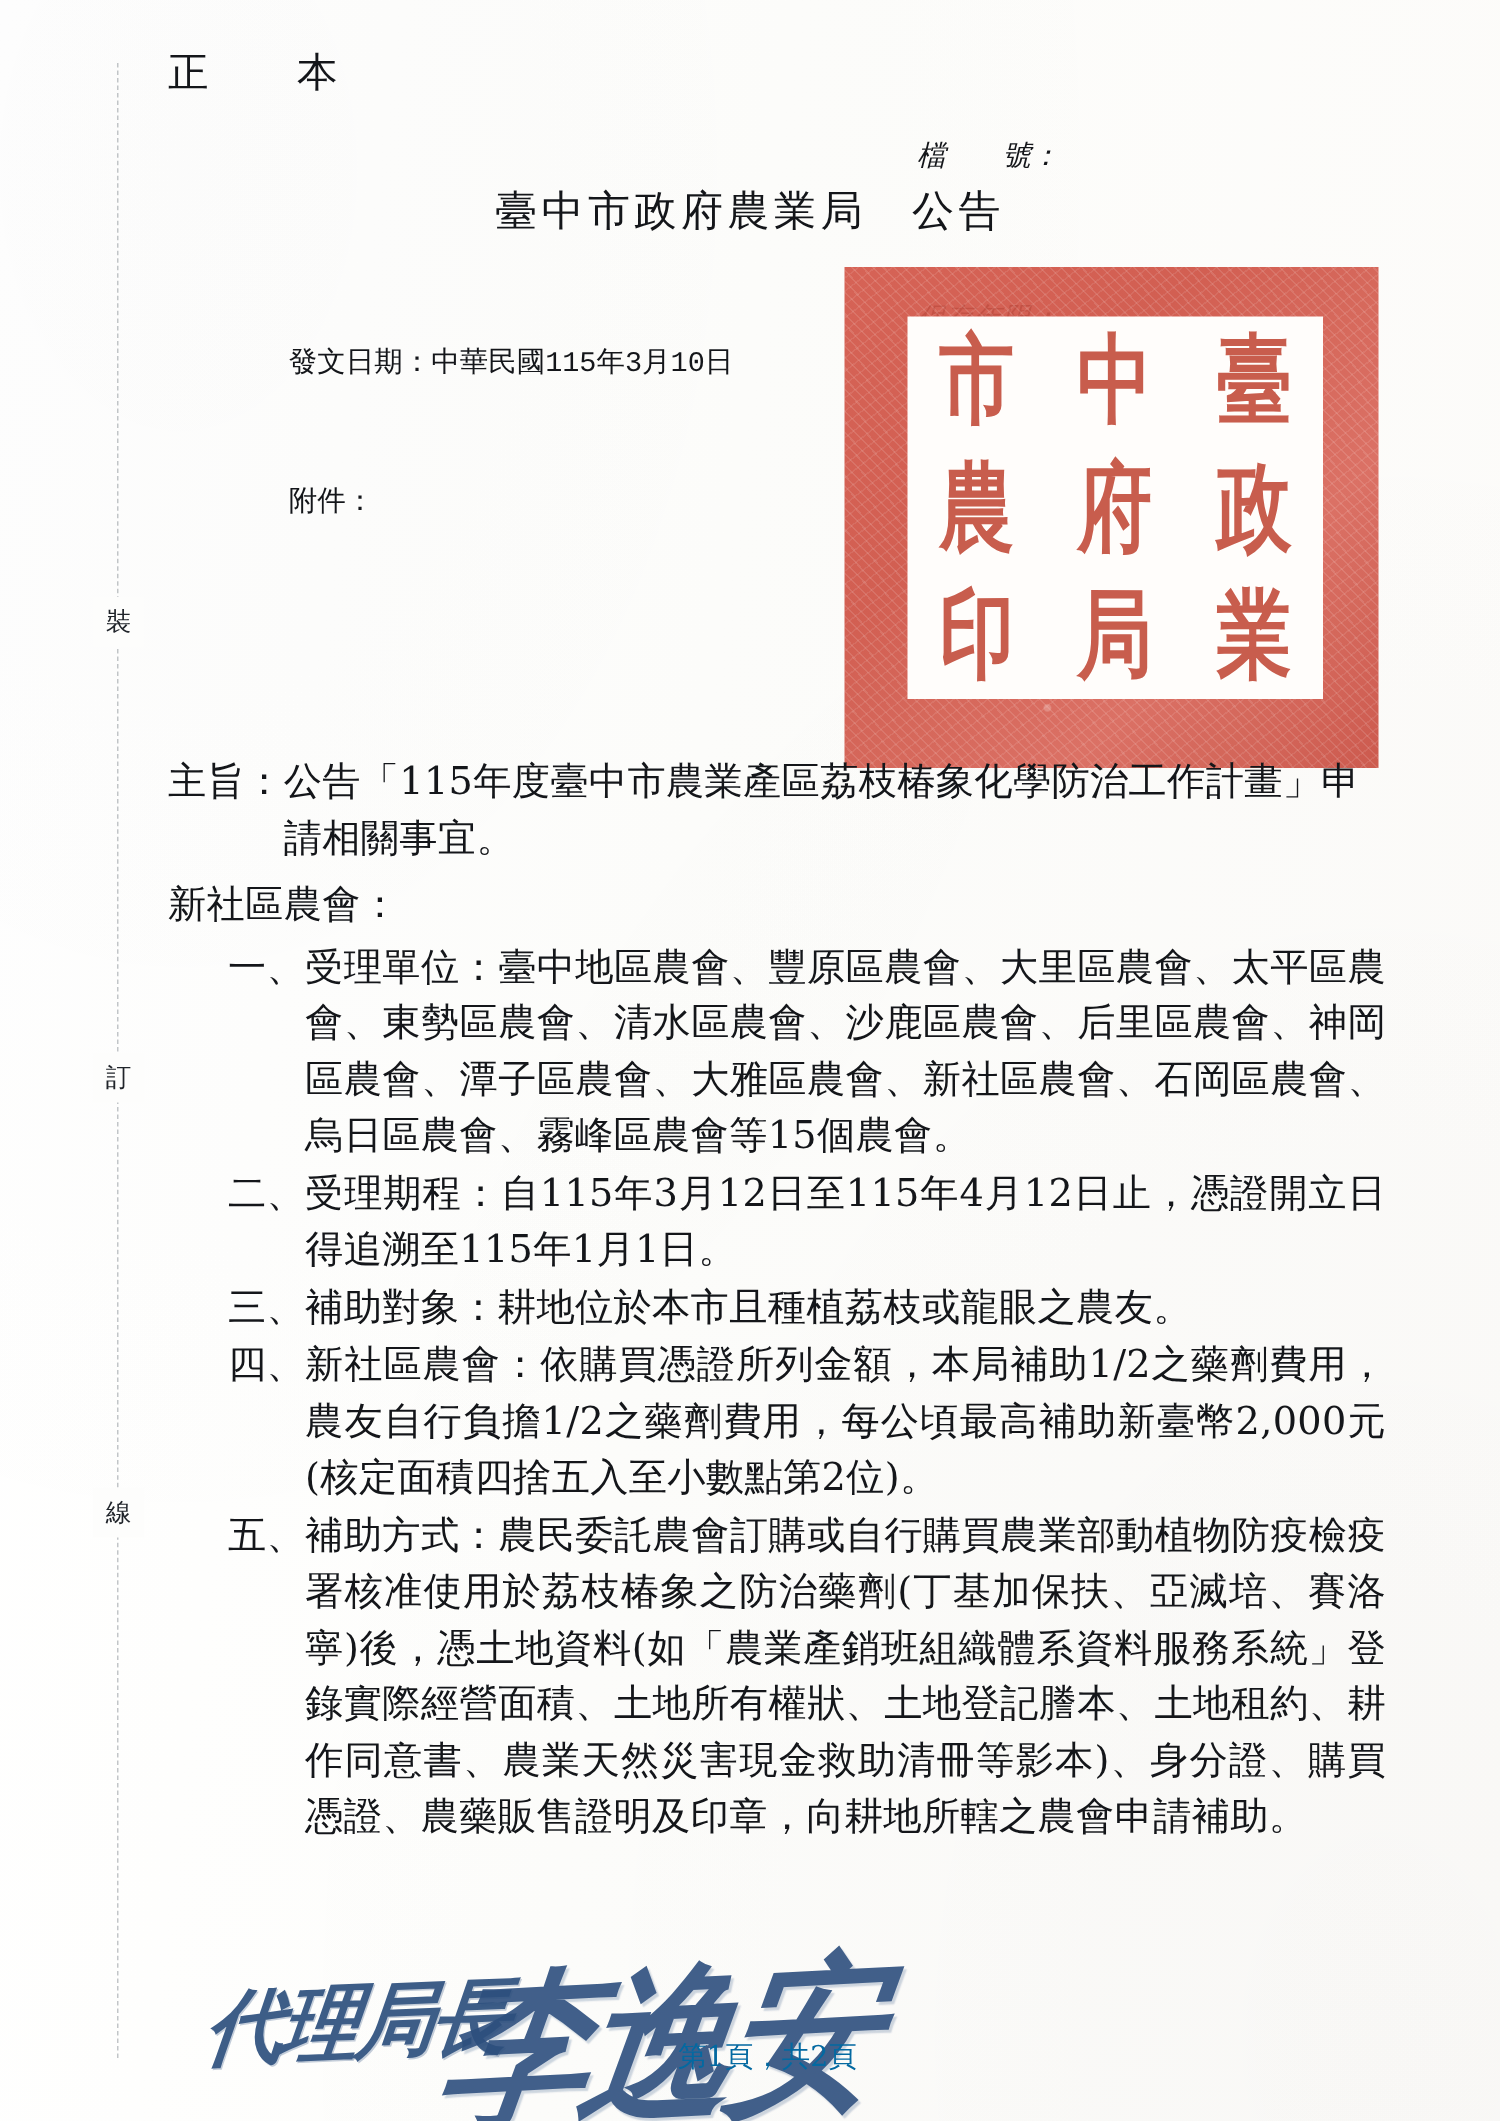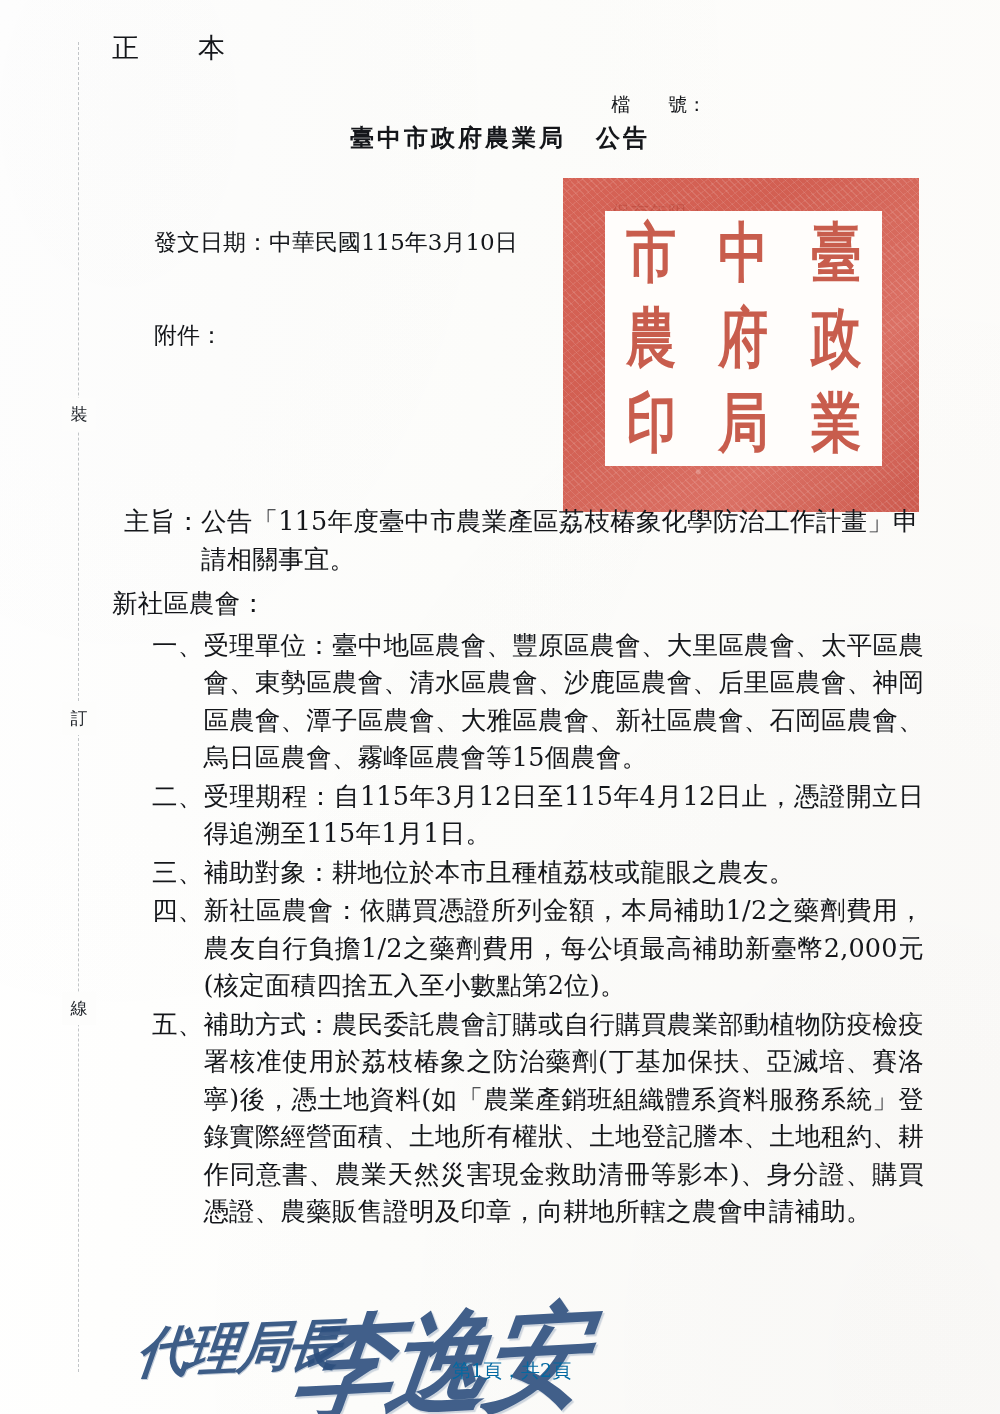--- a/index.html
+++ b/index.html
@@ -44,42 +44,43 @@
   }
 
   
   .archive-fields {
     position: absolute;
     left: 575px;
     top: 50px;
     font-size: 19px;
     line-height: 36px;
   }
-  .archive-fields .row { white-space: pre; }
+  .archive-fields .row { white-space: pre; font-style: italic; }
 
   
   .doc-title {
     position: absolute;
     left: 0;
     right: 0;
     top: 122px;
     text-align: center;
-    font-size: 24px;
+    font-size: 28px;
     letter-spacing: 3px;
-    font-weight: 700;
+    font-weight: 400;
   }
   .doc-title .spacer { display: inline-block; width: 30px; }
 
   
   .meta-block {
     position: absolute;
-    left: 110px;
+    left: 124px;
     top: 196px;
-    font-size: 23px;
+    font-size: 19px;
     line-height: 31px;
+    font-family: Liberation Mono, monospace;
   }
   .meta-block .row { white-space: pre; }
 
   
   .seal {
     position: absolute;
     left: 563px;
     top: 178px;
     width: 356px;
     height: 334px;
@@ -163,21 +164,21 @@
     top: 503px;
     width: 812px;
     font-size: 25.5px;
     line-height: 37.5px;
     letter-spacing: 0.2px;
   }
   .subject {
     display: flex;
     align-items: flex-start;
   }
-  .subject .lbl { flex: 0 0 auto; white-space: pre; margin-left: 12px; }
+  .subject .lbl { flex: 0 0 auto; white-space: pre; }
   .subject .val { flex: 1 1 auto; }
 
   .section-head {
     margin-top: 7px;
     white-space: pre;
   }
 
   .items {
     margin-top: 4px;
   }

